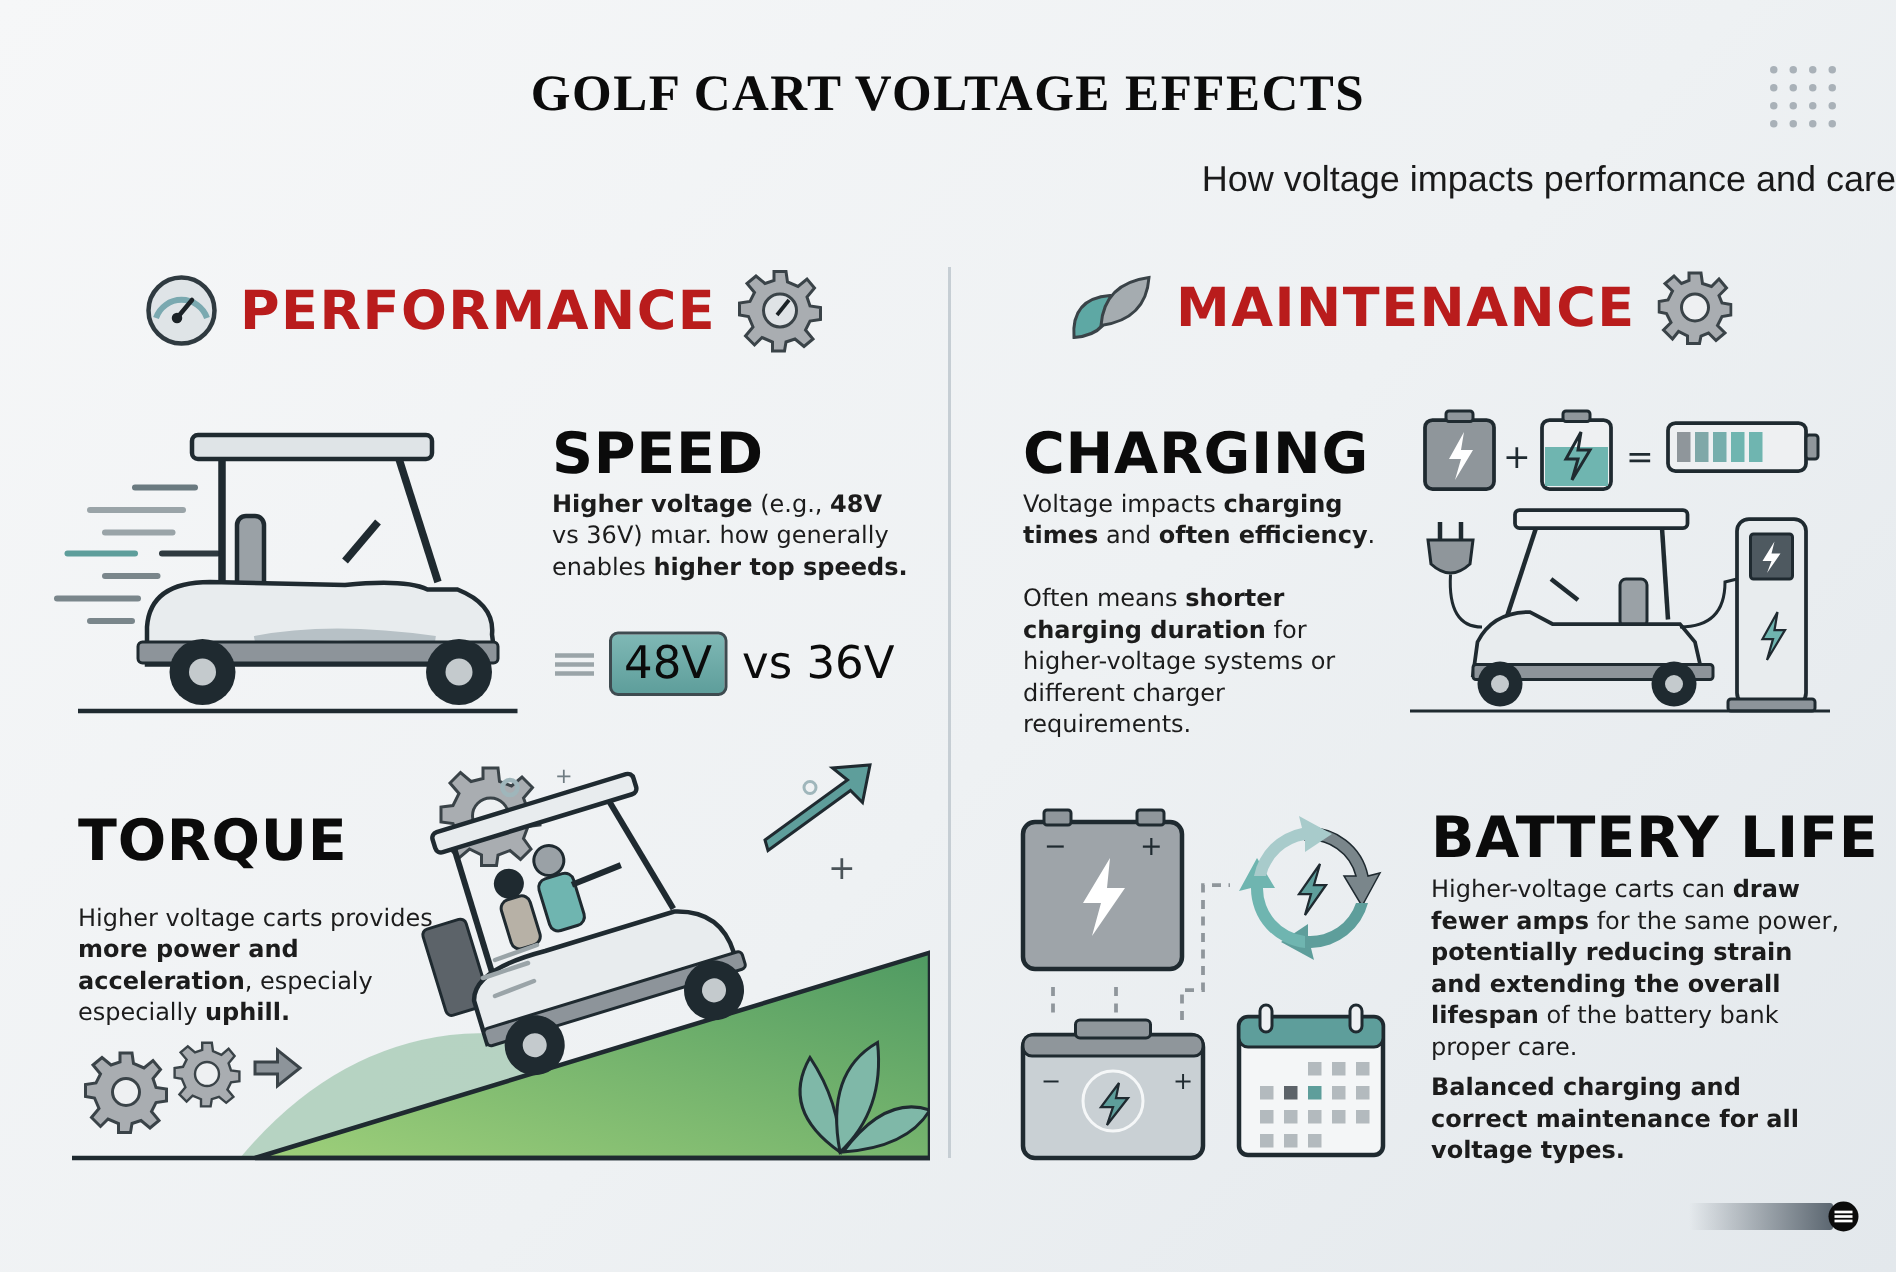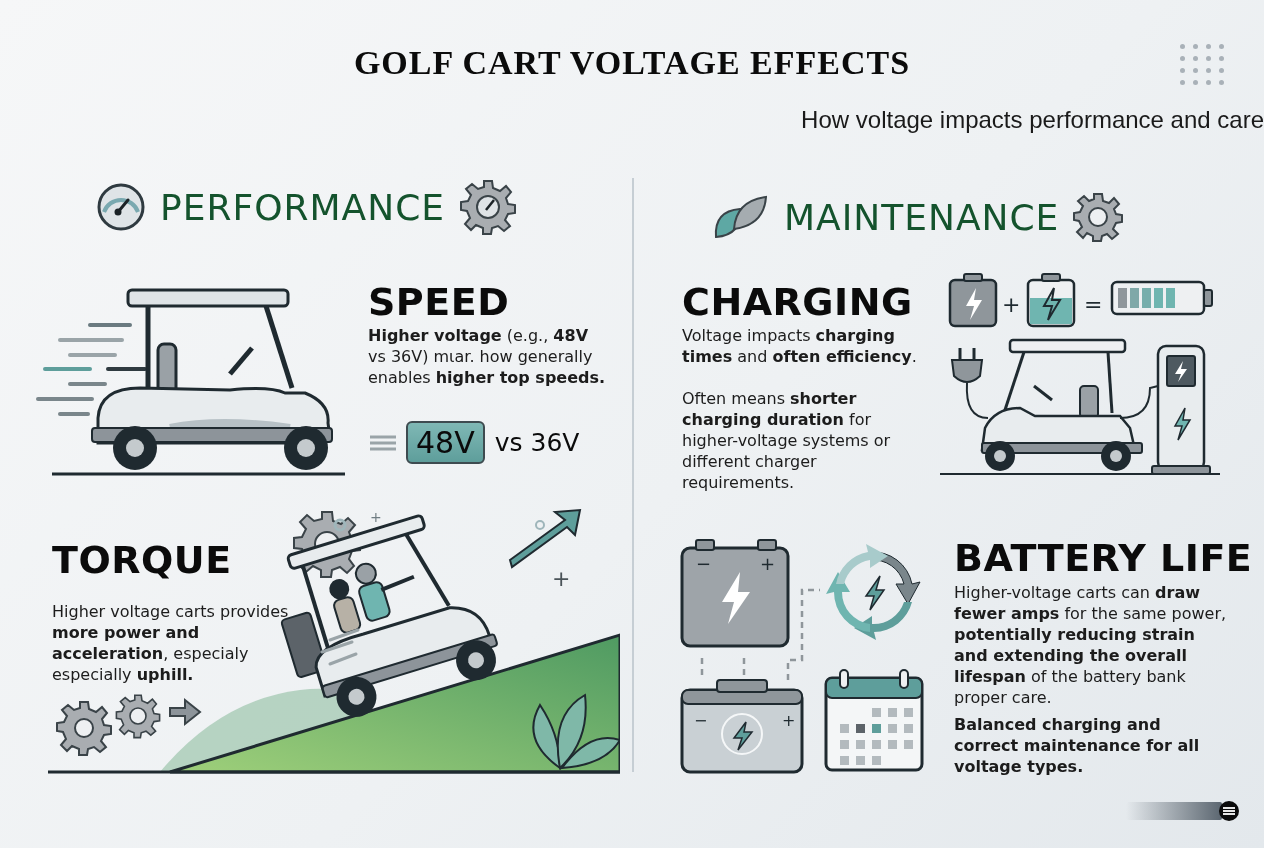--- a/index.html
+++ b/index.html
@@ -17,30 +17,30 @@
     font-family: Liberation Serif, serif;
   }
   .subtitle {
     left: 0; width: 1264px; top: 106px; text-align: right;
     font-size: 24px; color: #1a1a1a; font-family: "Liberation Sans", sans-serif;
   }
   .dots { left: 1180px; top: 44px; display: grid; grid-template-columns: repeat(4, 6px); gap: 7px 7px; }
   .dots span { width: 5px; height: 5px; border-radius: 50%; background: #a9b1b8; display: block; }
   .divider { left: 632px; top: 178px; width: 2px; height: 594px; background: #c6ced4; }
   .section-head { display: flex; align-items: center; gap: 14px; }
-  .section-title { font-size: 36px; font-weight: 400; color: #14532d; letter-spacing: 1px; }
+  .section-title { font-size: 36px; font-weight: 700; color: #b91c1c; letter-spacing: 1px; }
   .h2 { font-size: 38px; font-weight: 900; color: #0b0b0b; letter-spacing: 0.5px; }
   .body-text { font-family: "DejaVu Sans", sans-serif; font-size: 16px; line-height: 21px; color: #1c1c1c; }
   .body-text b { font-weight: 700; }
   .badge-row { display: flex; align-items: center; gap: 10px; }
   .badge {
     background: linear-gradient(#7fb8b5, #5e9e9b); border: 2px solid #3e4b50; border-radius: 6px;
     padding: 2px 8px; font-size: 30px; color: #0b0b0b; font-weight: 500;
   }
-  .vs { font-size: 25px; color: #0b0b0b; }
+  .vs { font-size: 30px; color: #0b0b0b; }
   .footer-bar { left: 1126px; top: 802px; width: 96px; height: 18px;
     background: linear-gradient(90deg, rgba(200,205,208,0), #5b6670); border-radius: 2px; }
 </style>
 </head>
 <body>
 
 <div class="abs title">GOLF CART VOLTAGE EFFECTS</div>
 <div class="abs subtitle">How voltage impacts performance and care</div>
 <div class="abs dots">
   <span></span>
@@ -182,21 +182,21 @@
     <path d="M-4 -26 L4 -26 L5 -19 L12 -16 L18 -21 L23 -15 L18 -9 L20 -3 L27 -2 L27 6 L20 7 L17 13 L22 19 L16 24 L10 19 L4 21 L3 27 L-5 27 L-5 21 L-12 18 L-17 23 L-23 17 L-18 11 L-21 4 L-27 3 L-27 -5 L-20 -6 L-17 -12 L-22 -18 L-16 -23 L-10 -18 L-4 -20 Z"></path>
     <circle r="9" fill="#eef0f2"></circle>
   </g>
   <g transform="translate(98,216) scale(0.8)" fill="#a9adb1" stroke="#3a4348" stroke-width="2">
     <path d="M-4 -26 L4 -26 L5 -19 L12 -16 L18 -21 L23 -15 L18 -9 L20 -3 L27 -2 L27 6 L20 7 L17 13 L22 19 L16 24 L10 19 L4 21 L3 27 L-5 27 L-5 21 L-12 18 L-17 23 L-23 17 L-18 11 L-21 4 L-27 3 L-27 -5 L-20 -6 L-17 -12 L-22 -18 L-16 -23 L-10 -18 L-4 -20 Z"></path>
     <circle r="10" fill="#eef0f2"></circle>
   </g>
   <path d="M130 208 L145 208 L145 200 L160 212 L145 224 L145 216 L130 216 Z" fill="#8d949a" stroke="#3a4348" stroke-width="2"></path>
 </svg>
 
-<div class="abs section-head" style="left:712px; top:192px;align-items:center;">
+<div class="abs section-head" style="left:712px; top:180px;align-items:center;">
   <svg width="58" height="48" viewBox="0 0 58 48">
     <path d="M4 44 Q2 18 28 16 Q30 42 4 44 Z" fill="#5ea8a4" stroke="#3a4348" stroke-width="2"></path>
     <path d="M22 36 Q24 8 54 4 Q52 32 22 36 Z" fill="#a5acb0" stroke="#3a4348" stroke-width="2"></path>
   </svg>
   <div class="section-title">MAINTENANCE</div>
   <svg width="50" height="50" viewBox="0 0 50 50">
     <g transform="translate(25,25)" fill="#a9adb1" stroke="#3a4348" stroke-width="2">
       <path d="M-4 -23 L4 -23 L5 -16 L11 -14 L16 -19 L21 -13 L16 -8 L18 -3 L24 -2 L24 5 L18 6 L15 12 L20 17 L14 22 L9 17 L4 19 L3 24 L-5 24 L-5 19 L-11 16 L-15 21 L-21 15 L-16 10 L-19 4 L-24 3 L-24 -4 L-18 -5 L-15 -11 L-20 -16 L-14 -21 L-9 -16 L-4 -18 Z"></path>
       <circle r="9" fill="#eef0f2"></circle>
     </g>

